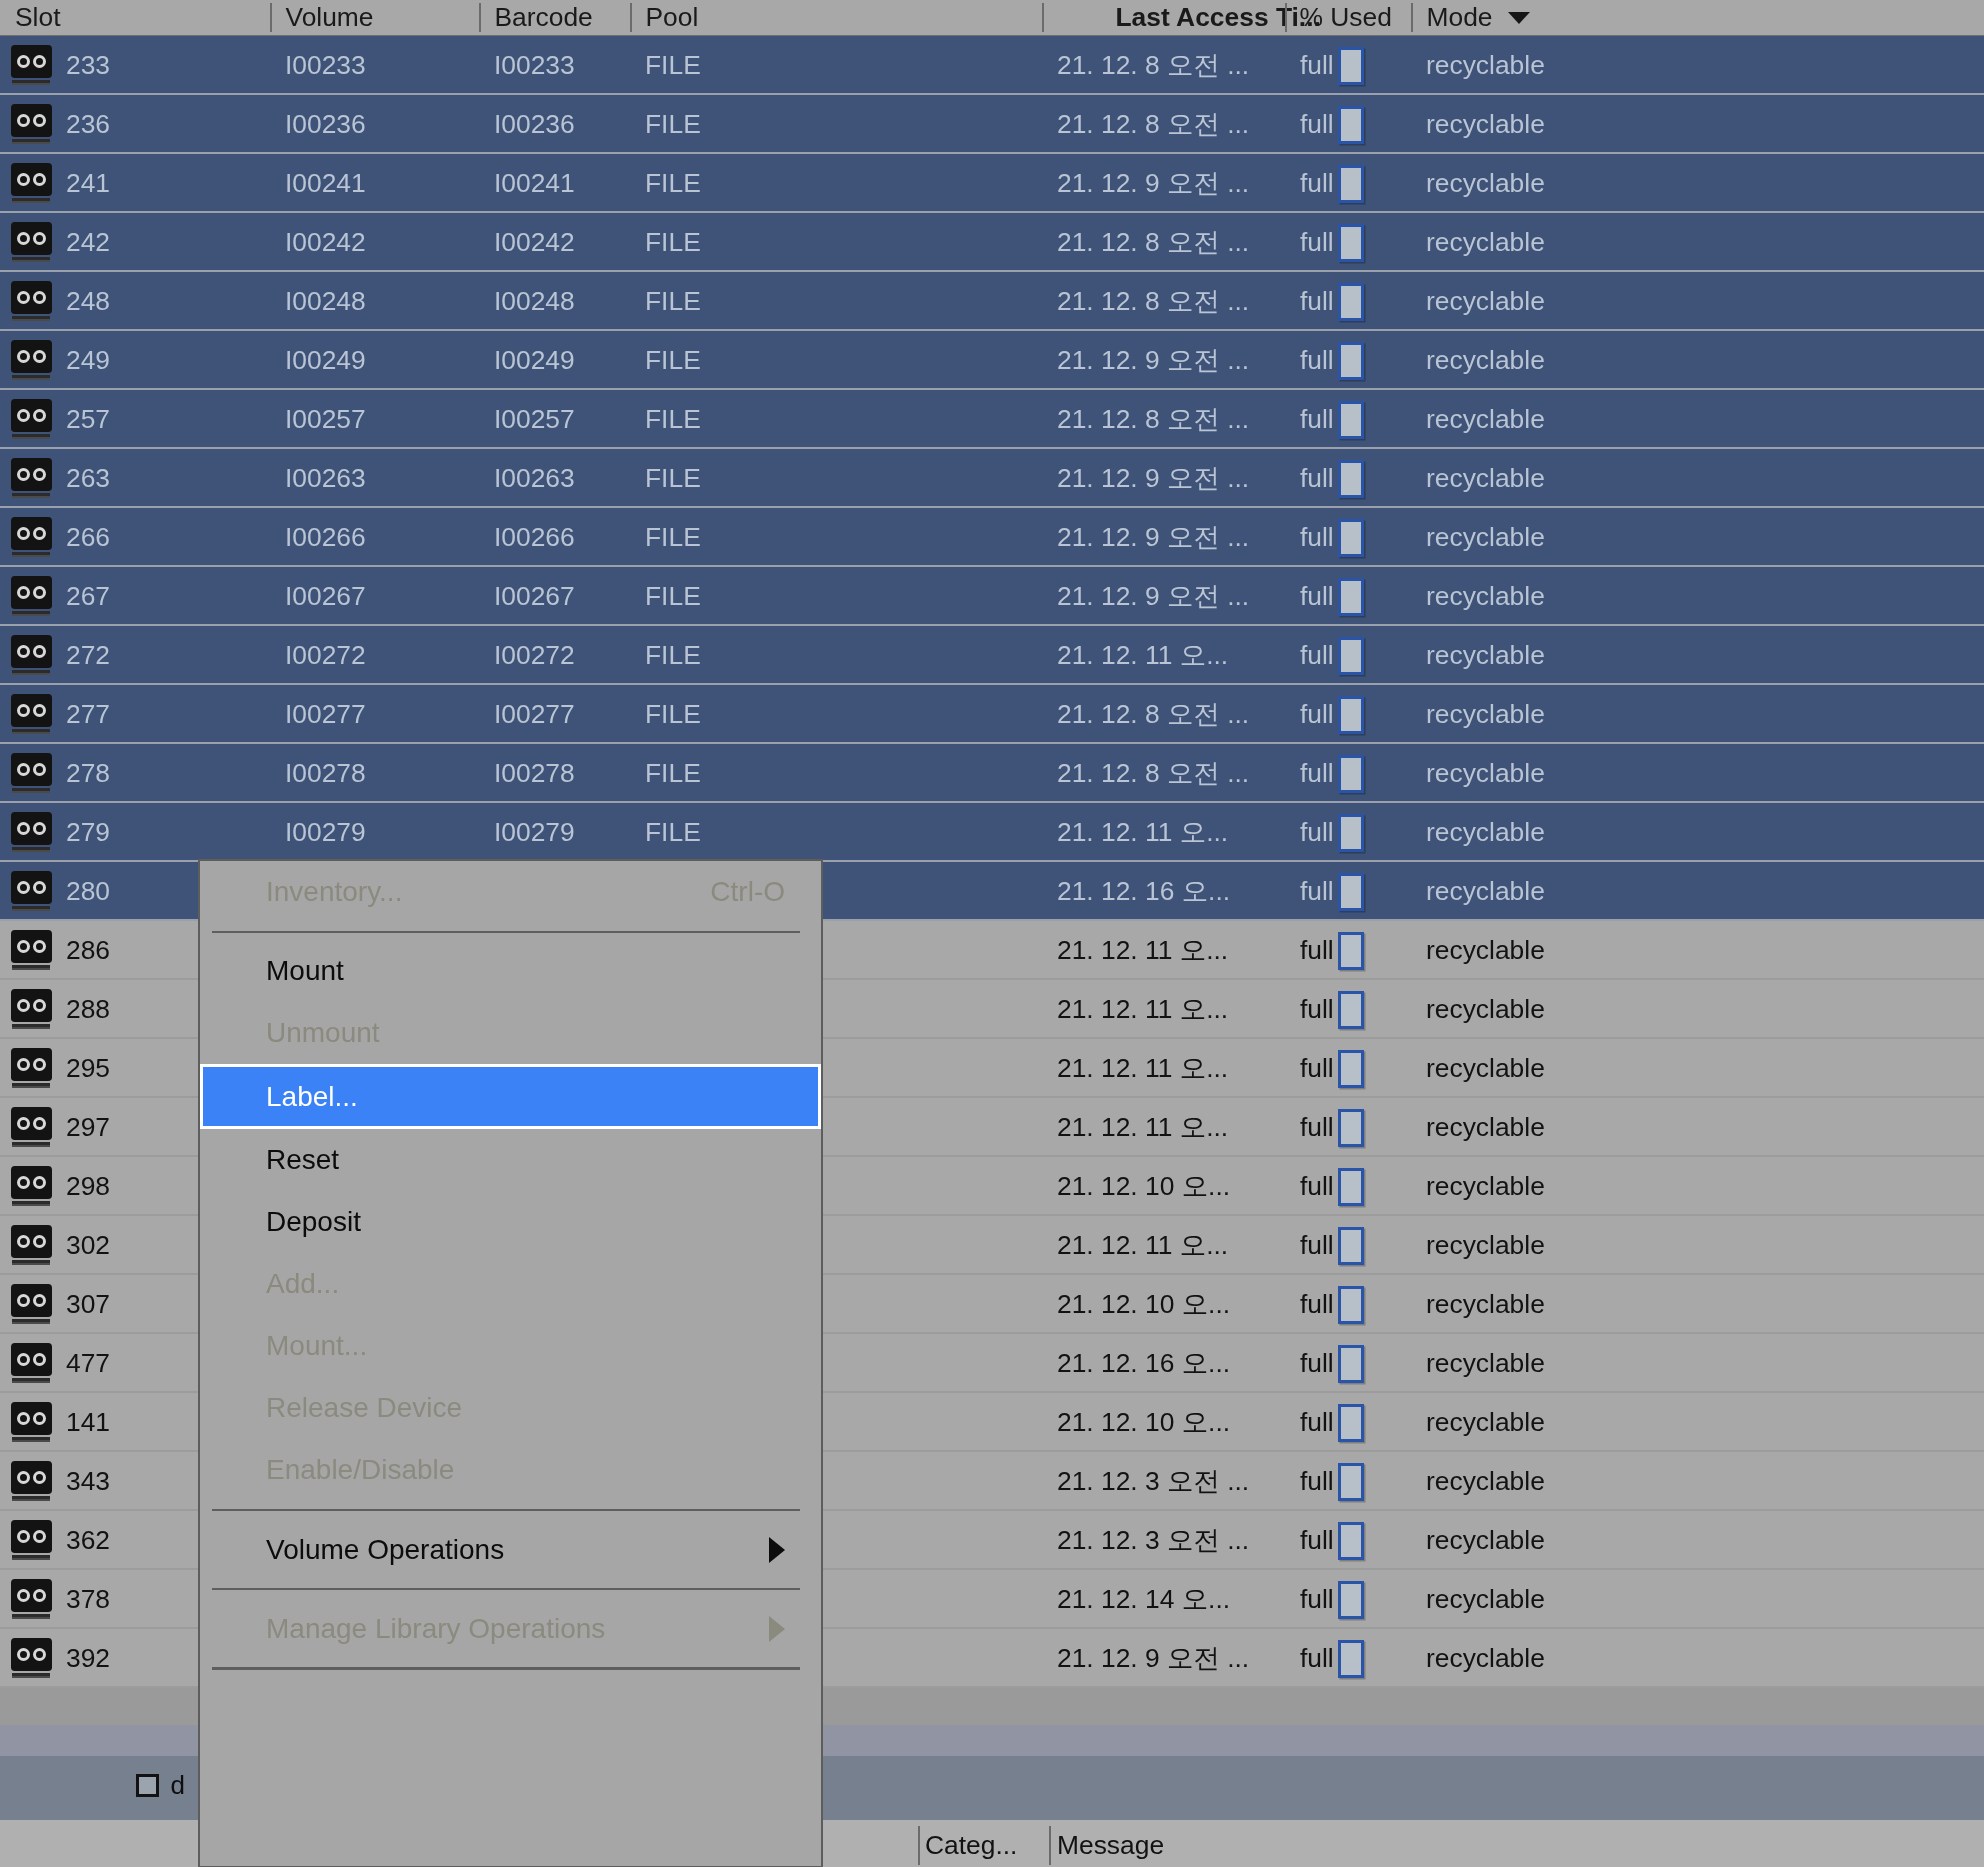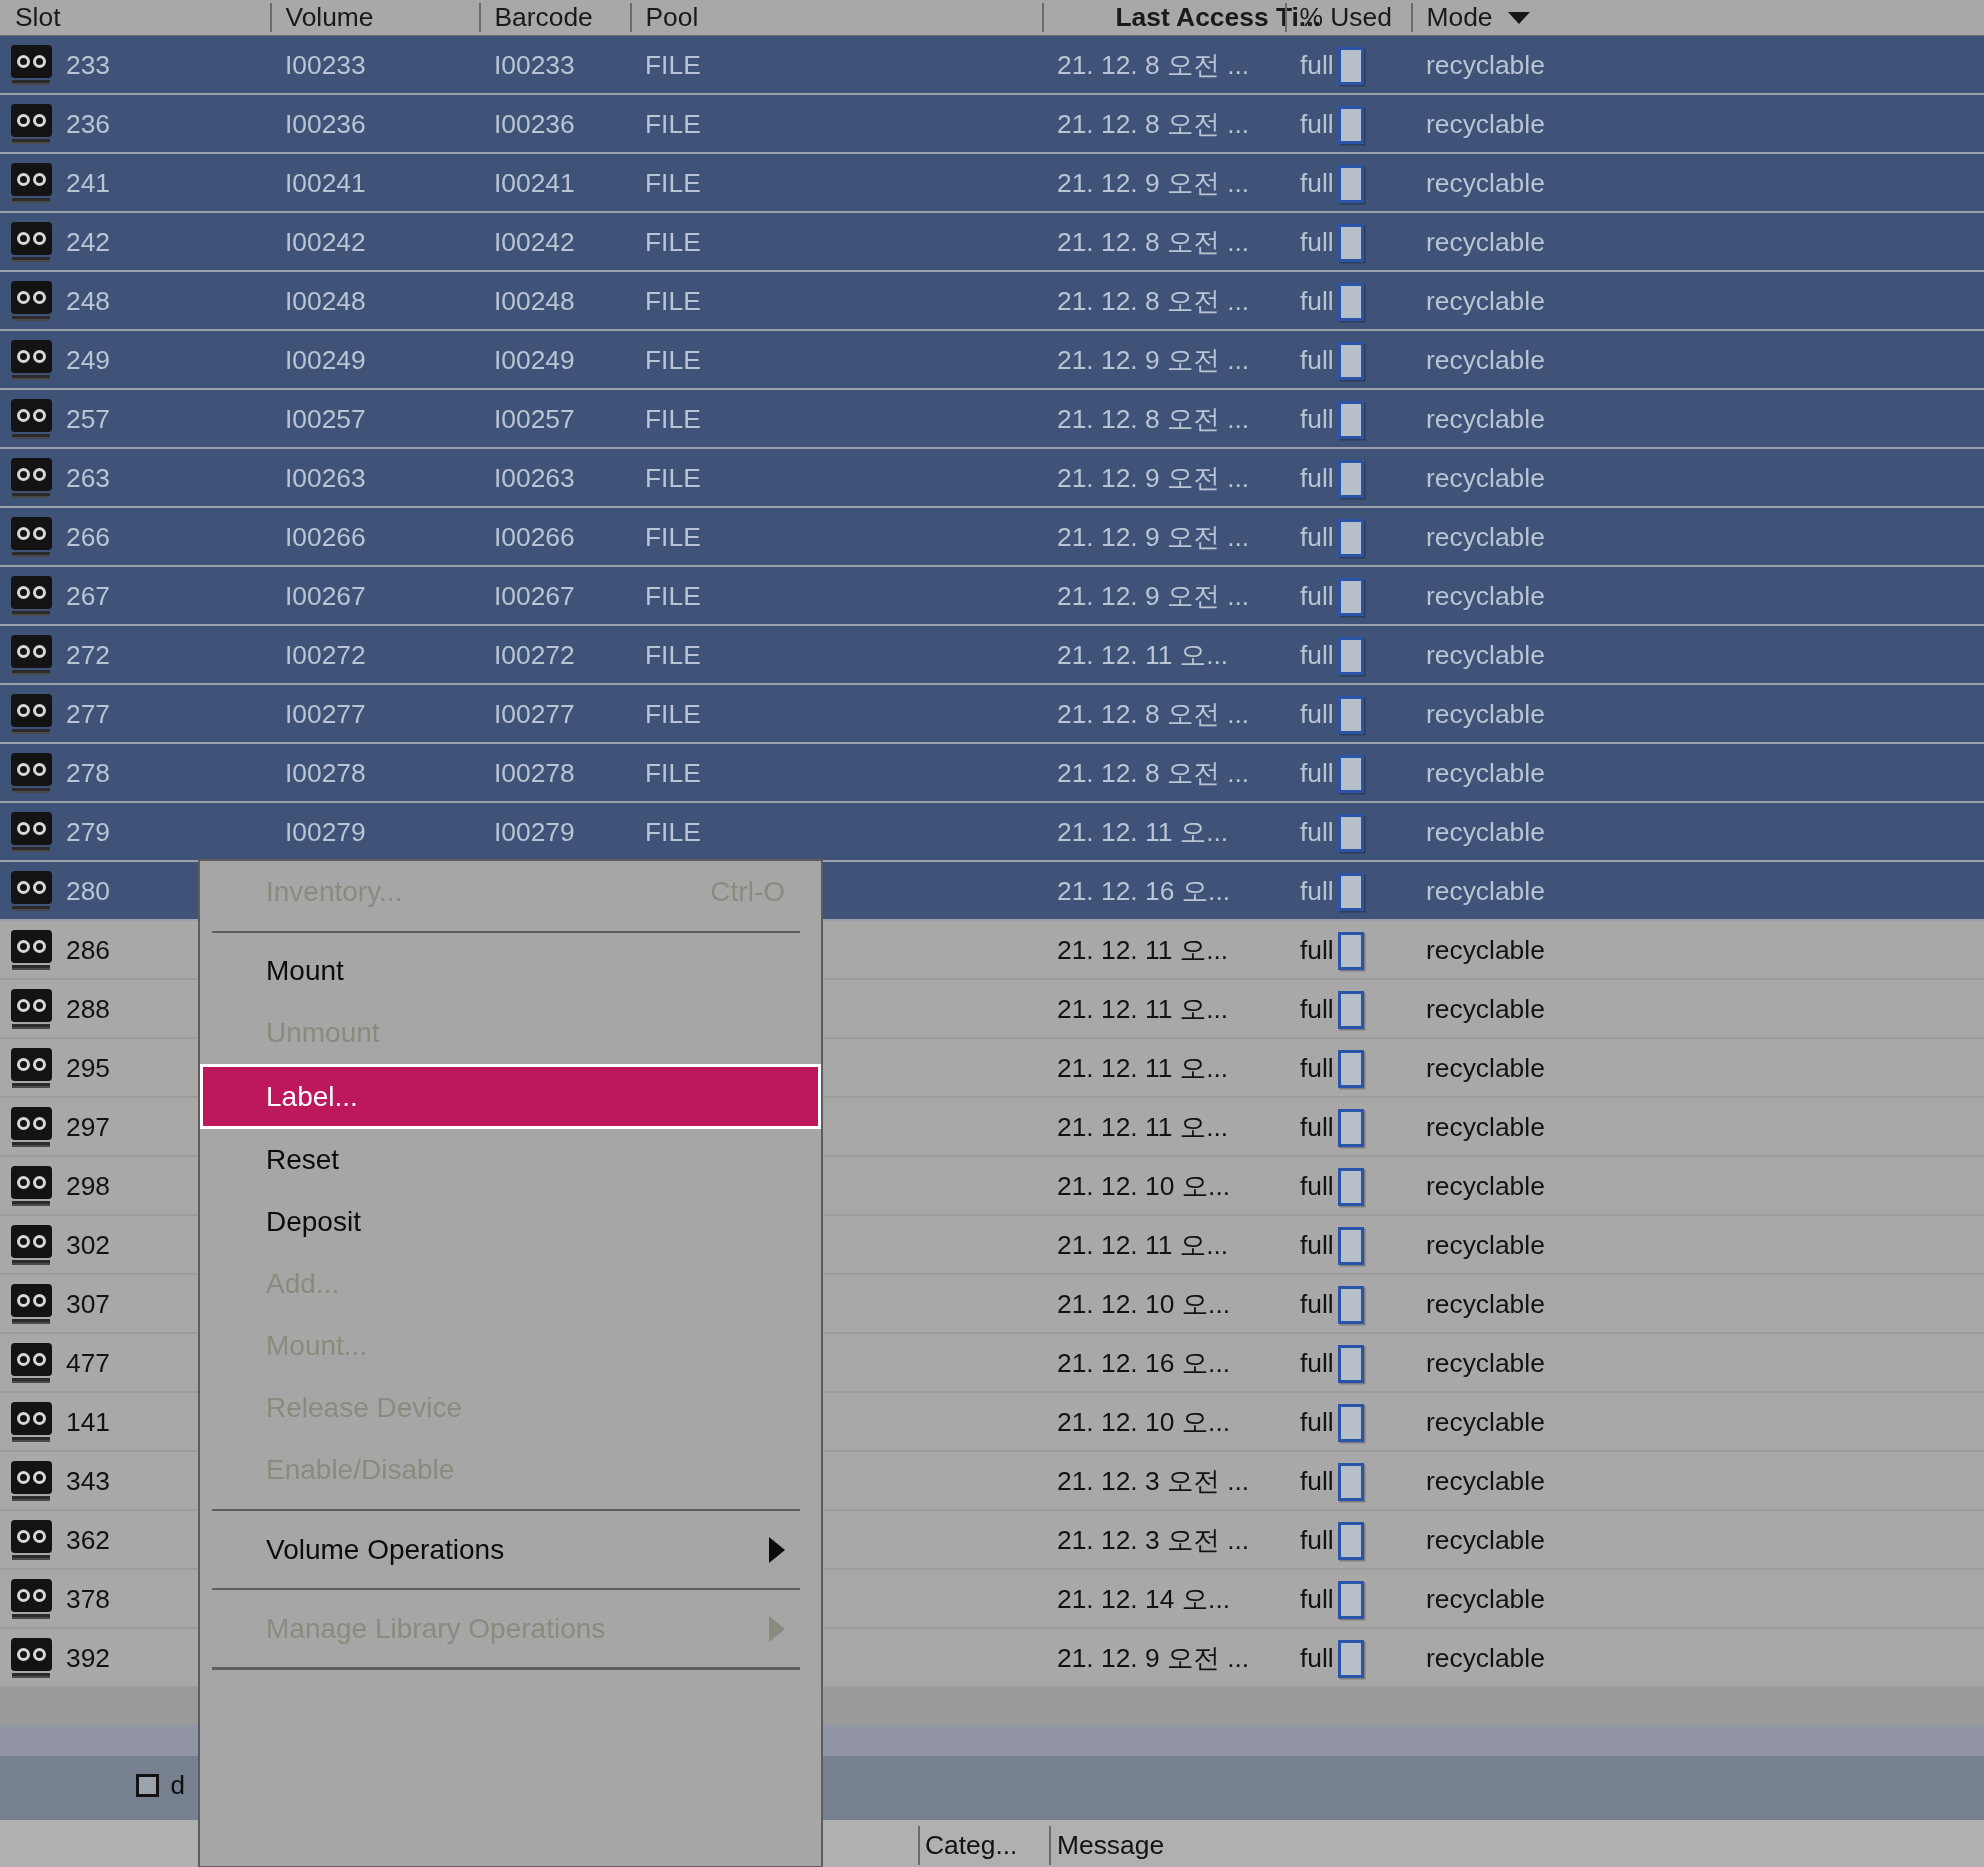--- a/index.html
+++ b/index.html
@@ -135,21 +135,21 @@
     position: relative; height: 62px; width: 100%;
     display: flex; align-items: center;
     font-size: 28px; color: #0c0c0c;
     padding-left: 66px;
   }
   .mi.disabled { color: #8b8a7f; }
   .mi .accel {
     position: absolute; right: 36px; font-size: 28px;
   }
   .mi.hl {
-    background: #be185d; color: #ffffff;
+    background: #3b82f6; color: #ffffff;
     border: 3px solid #ffffff;
     height: 65px;
   }
   .mi.hl .mlabel { position: relative; left: -3px; }
   .msep {
     height: 2.3px; background: #5e5e5e; margin: 7.5px 21px 7.5px 12px;
   }
   .submenu-arrow {
     position: absolute; right: 36px;
     width: 0; height: 0;

